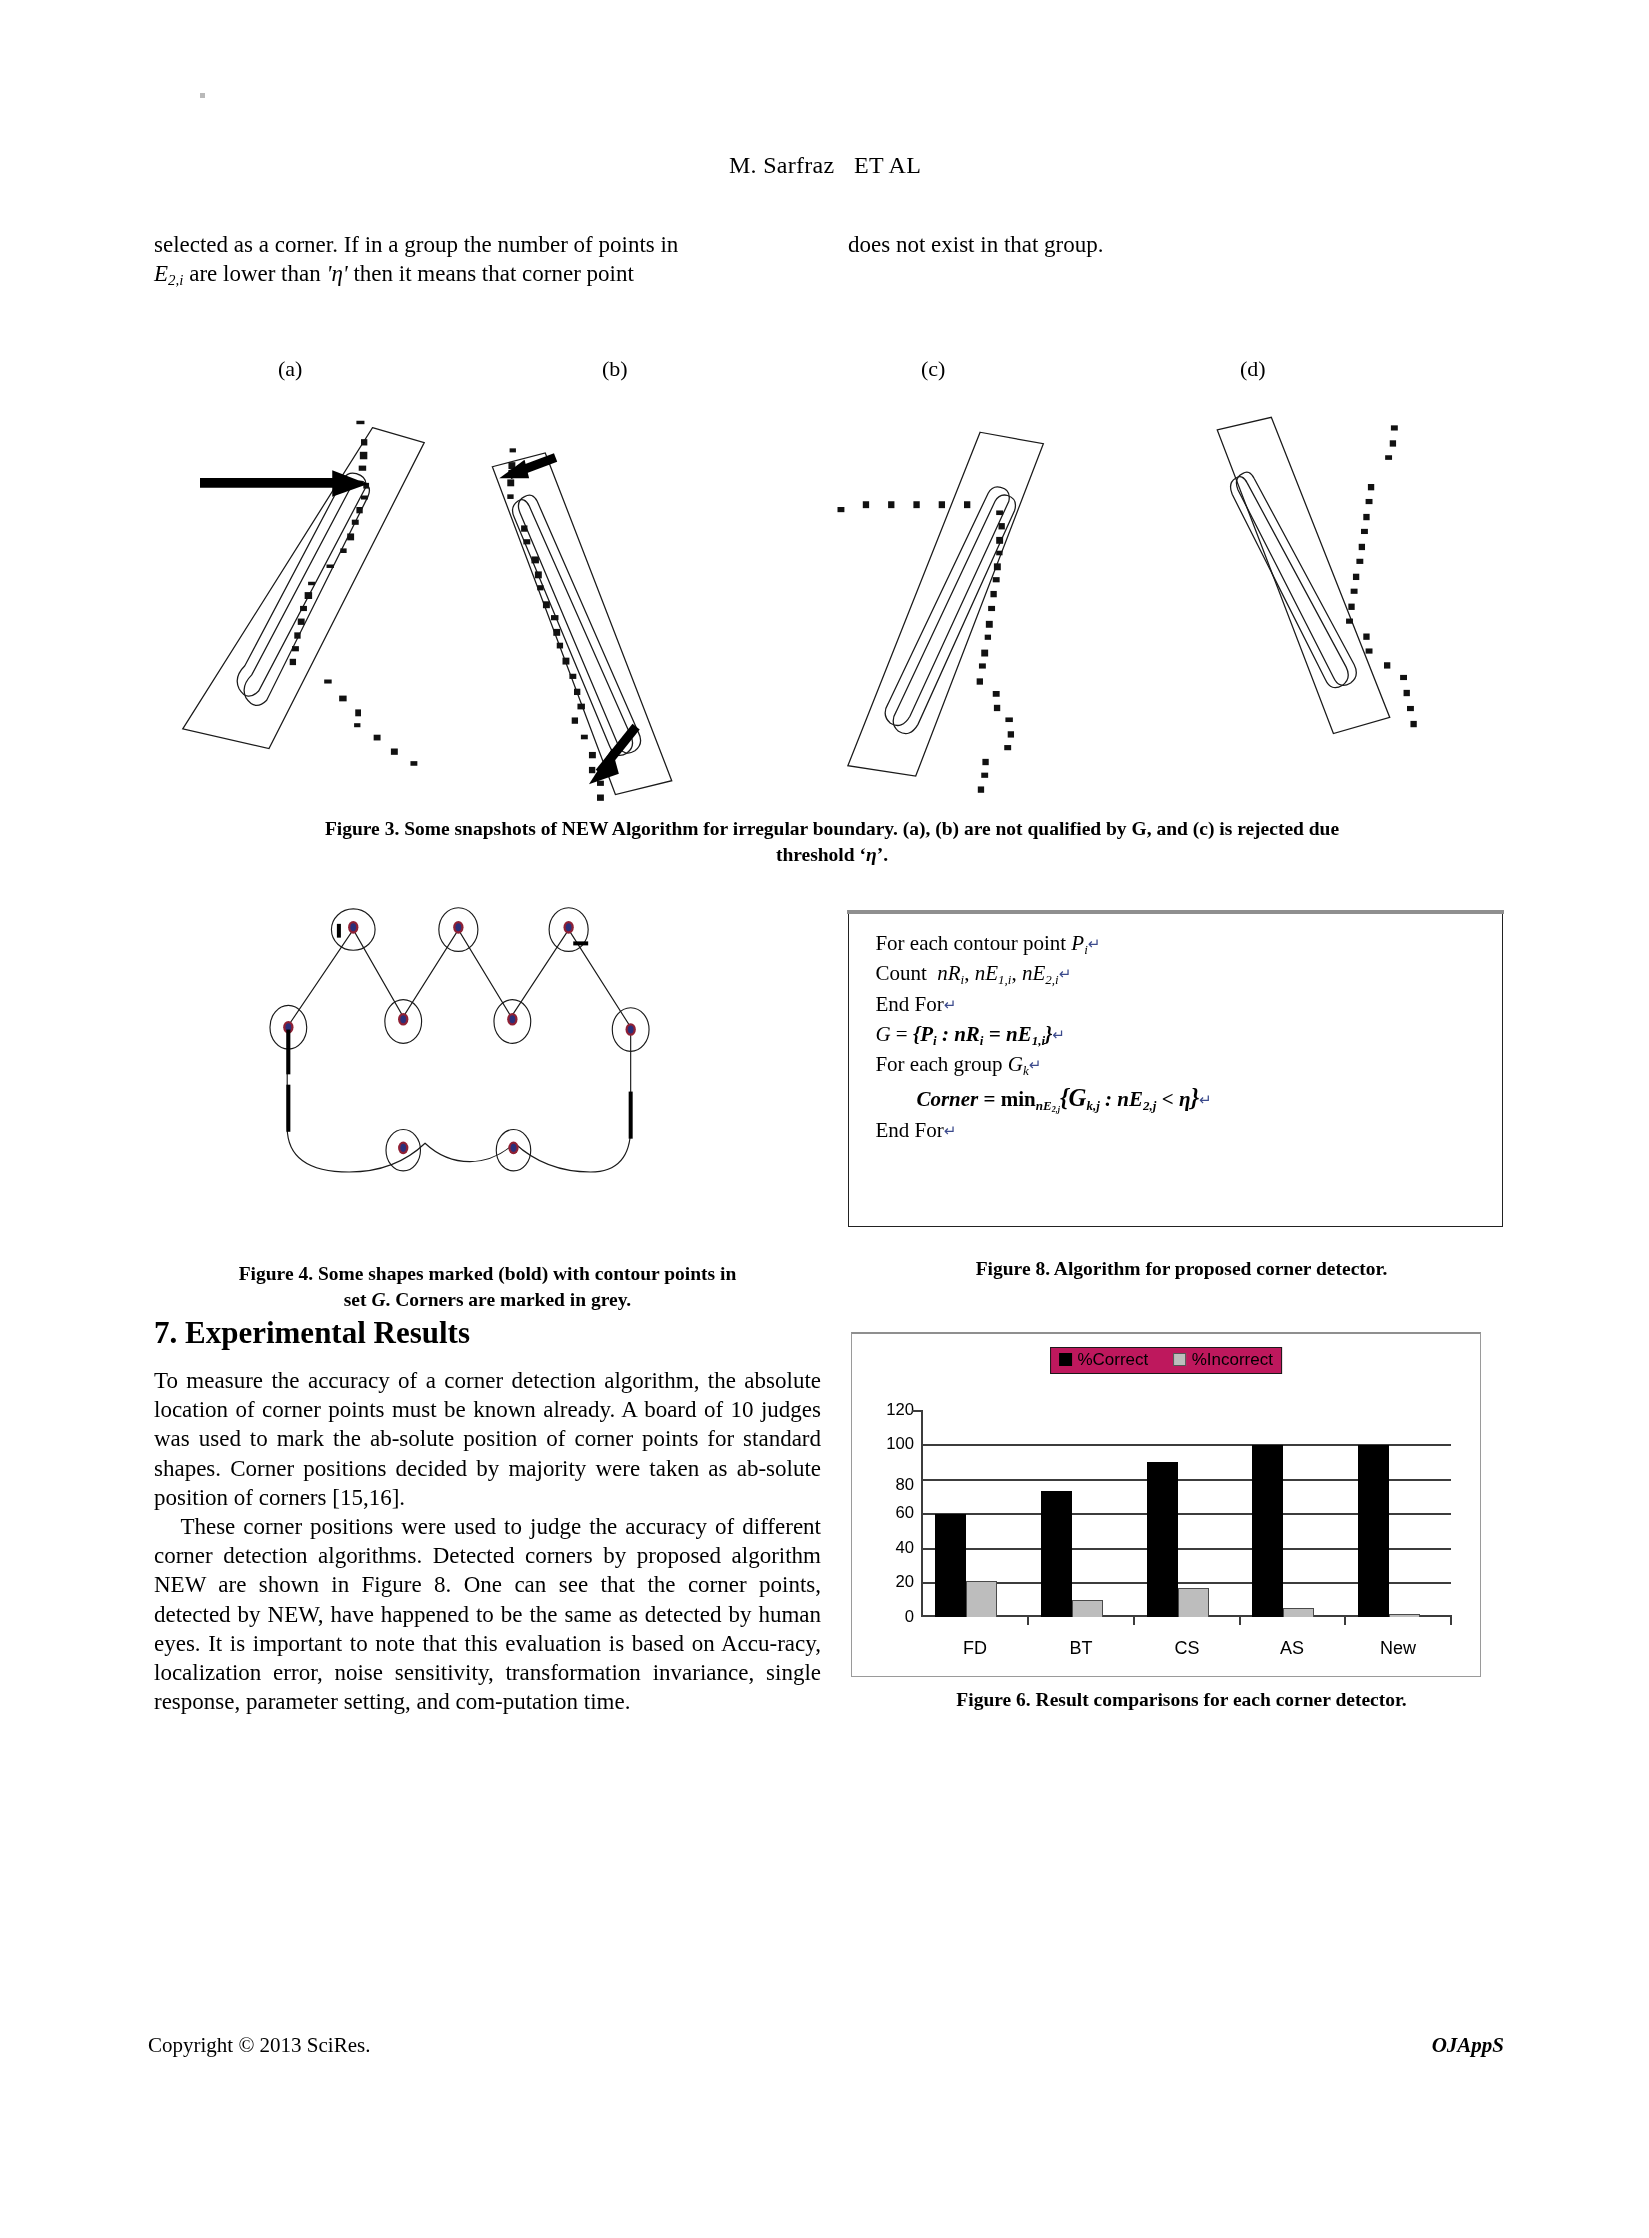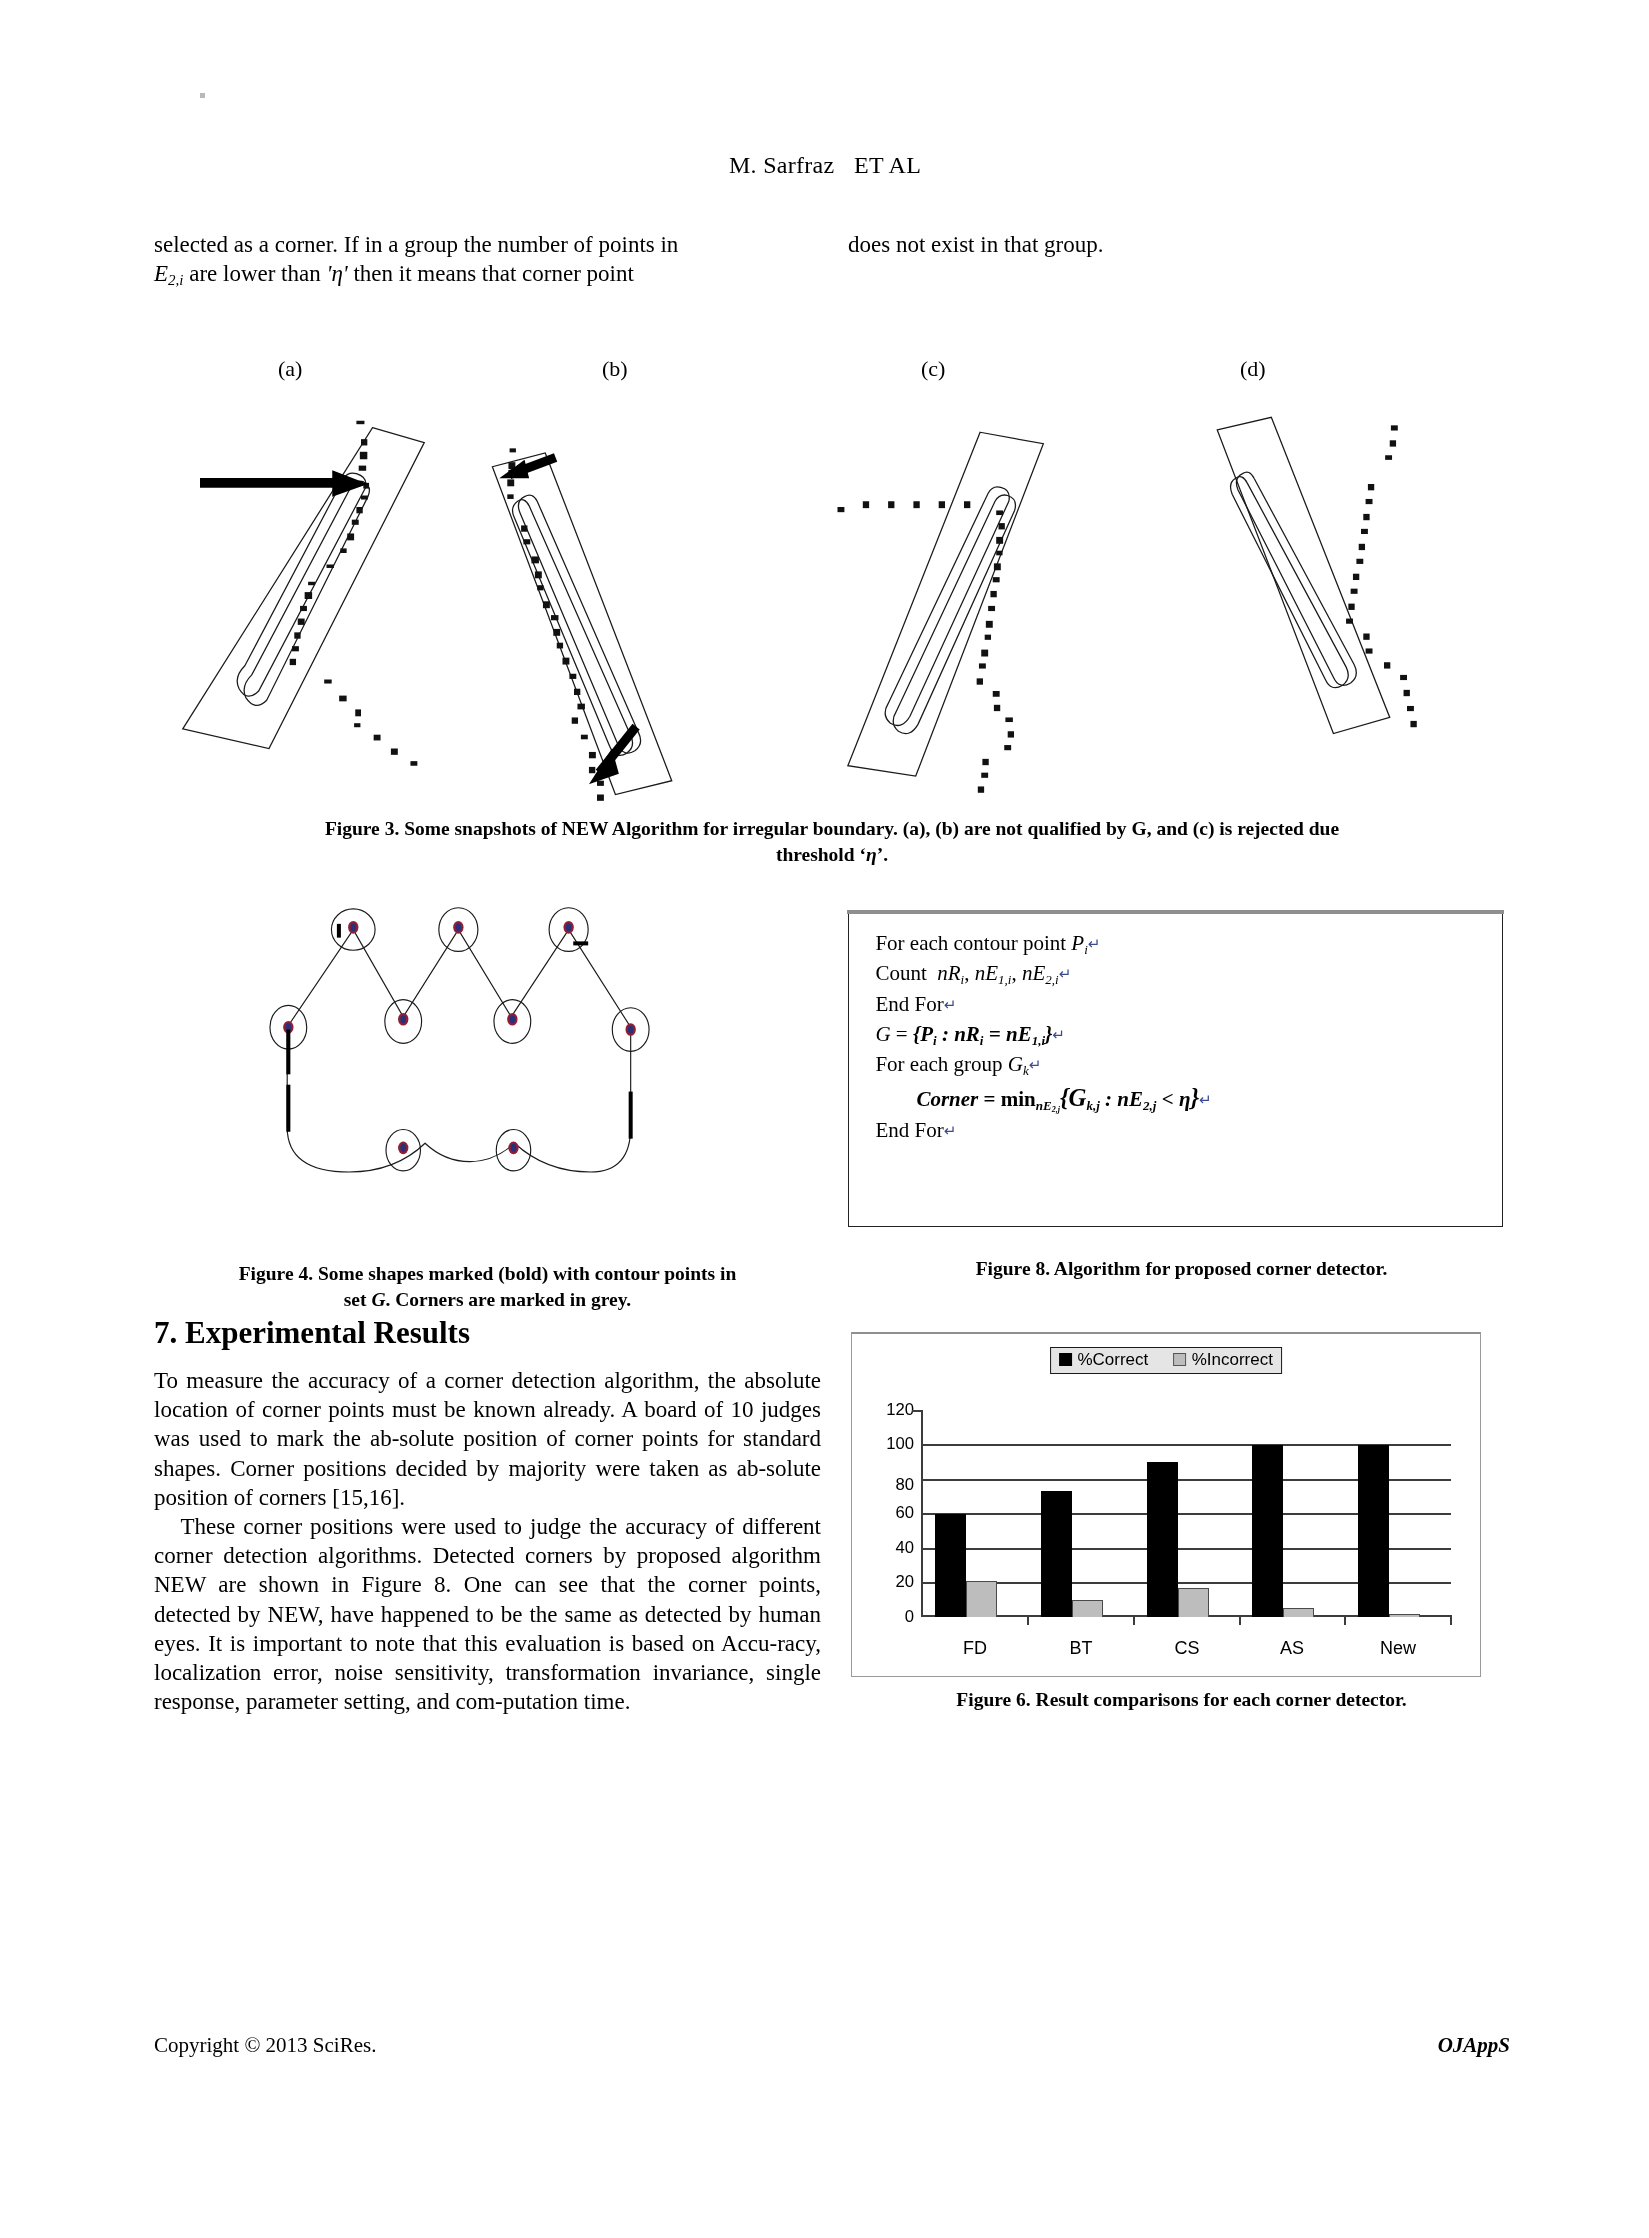--- a/index.html
+++ b/index.html
@@ -76,21 +76,21 @@
   .cap-fig5{position:absolute;left:848px;top:1256px;width:667px;}
 
   
   .chart-box{
     position:absolute;left:851px;top:1332px;width:630px;height:345px;
     border:1.1px solid #9a9a9a;border-top:2.9px solid #8f8f8f;background:#fff;
     box-sizing:border-box;
   }
   .legend{
     position:absolute;left:50%;transform:translateX(-50%);top:12.6px;
-    border:1.7px solid #1a1a1a;background:#e5e5e5;
+    border:1.7px solid #1a1a1a;background:#be185d;
     padding:2.3px 8px 3.4px 8px;display:flex;align-items:center;gap:25px;
     font-family:"Liberation Sans",sans-serif;font-size:17px;white-space:nowrap;
   }
   .legend .item{display:flex;align-items:center;gap:5.2px;}
   .swatch{width:13.2px;height:13.2px;display:inline-block;}
   .sw-correct{background:#000;}
   .sw-incorrect{background:#bdbdbd;border:1.1px solid #555;box-sizing:border-box;}
 
   .plot{
     position:absolute;left:70px;top:76px;width:529px;height:207px;
@@ -119,21 +119,21 @@
   .cap-fig6{position:absolute;left:848px;top:1687px;width:667px;}
 
   
   h2.sec{
     margin:0 0 15px 0;font-size:31px;font-weight:bold;
     font-family:"Liberation Serif",serif;
   }
 
   
   .footer{
-    position:absolute;left:154px;top:2033px;width:1356px;
+    position:absolute;left:148px;top:2033px;width:1356px;
     display:flex;justify-content:space-between;align-items:baseline;
     font-size:21px;
   }
   .footer .right{font-weight:bold;font-style:italic;}
 </style>
 </head>
 <body>
 
 <div class="page">
 

